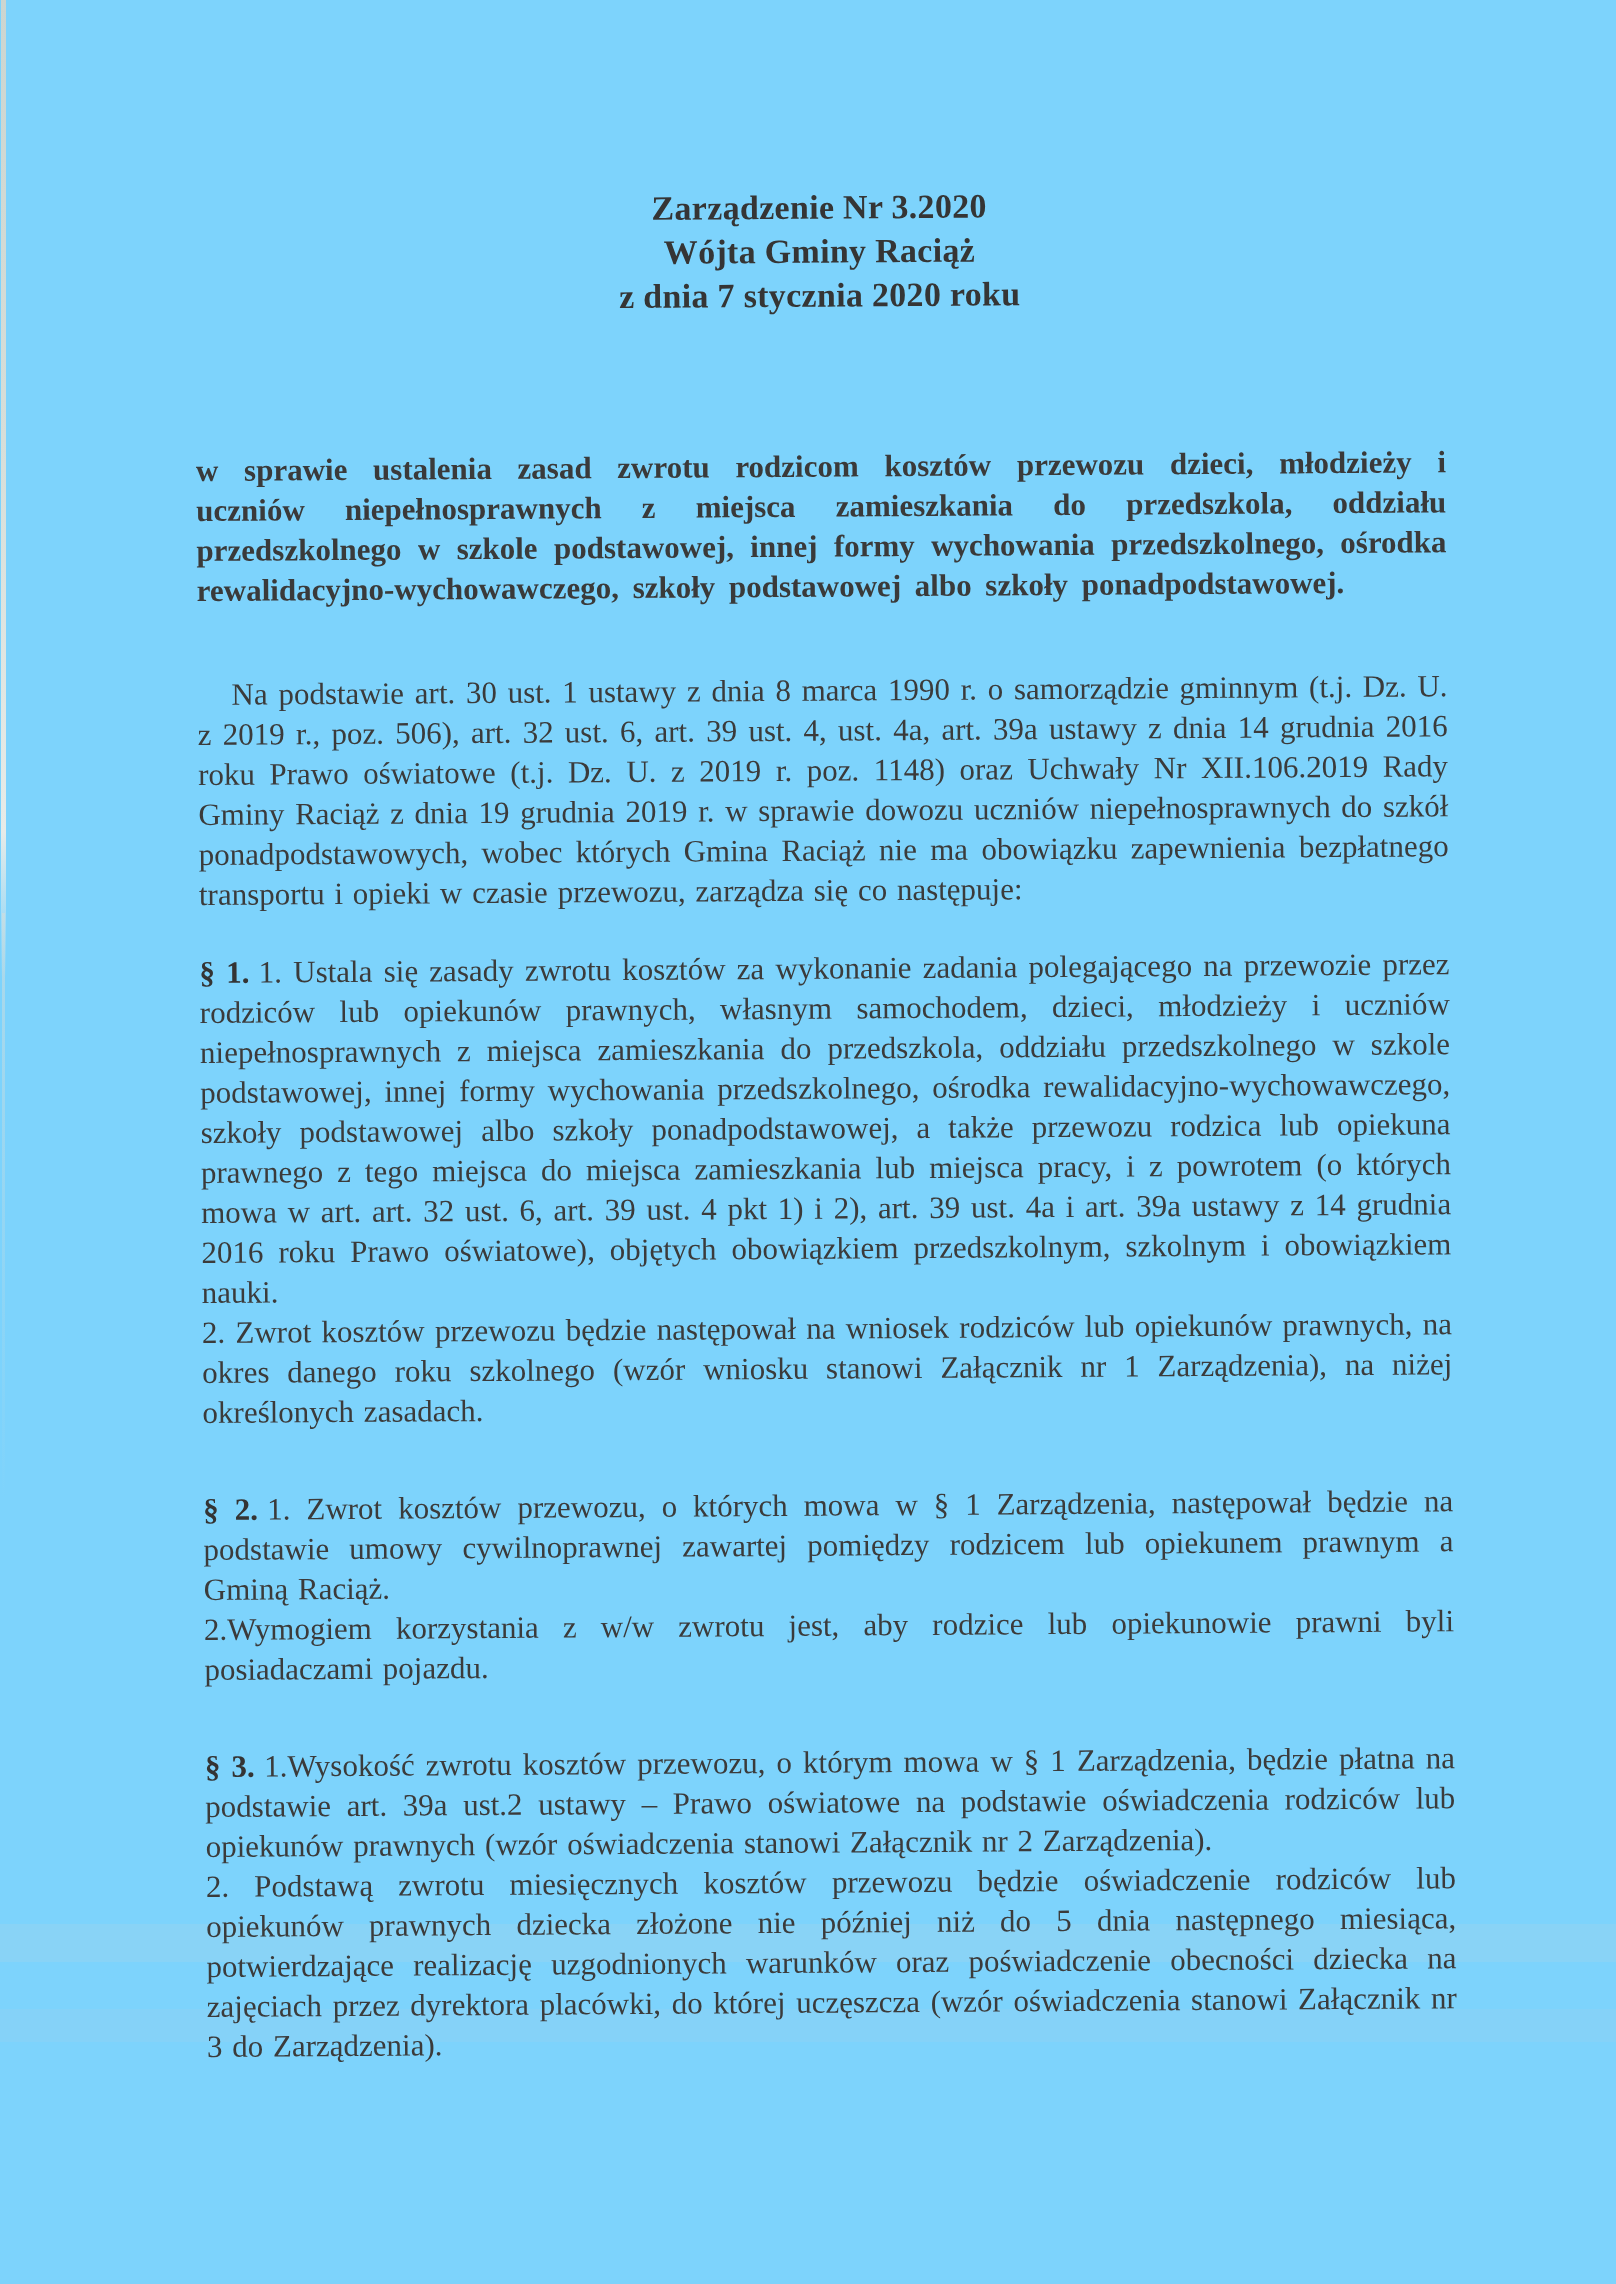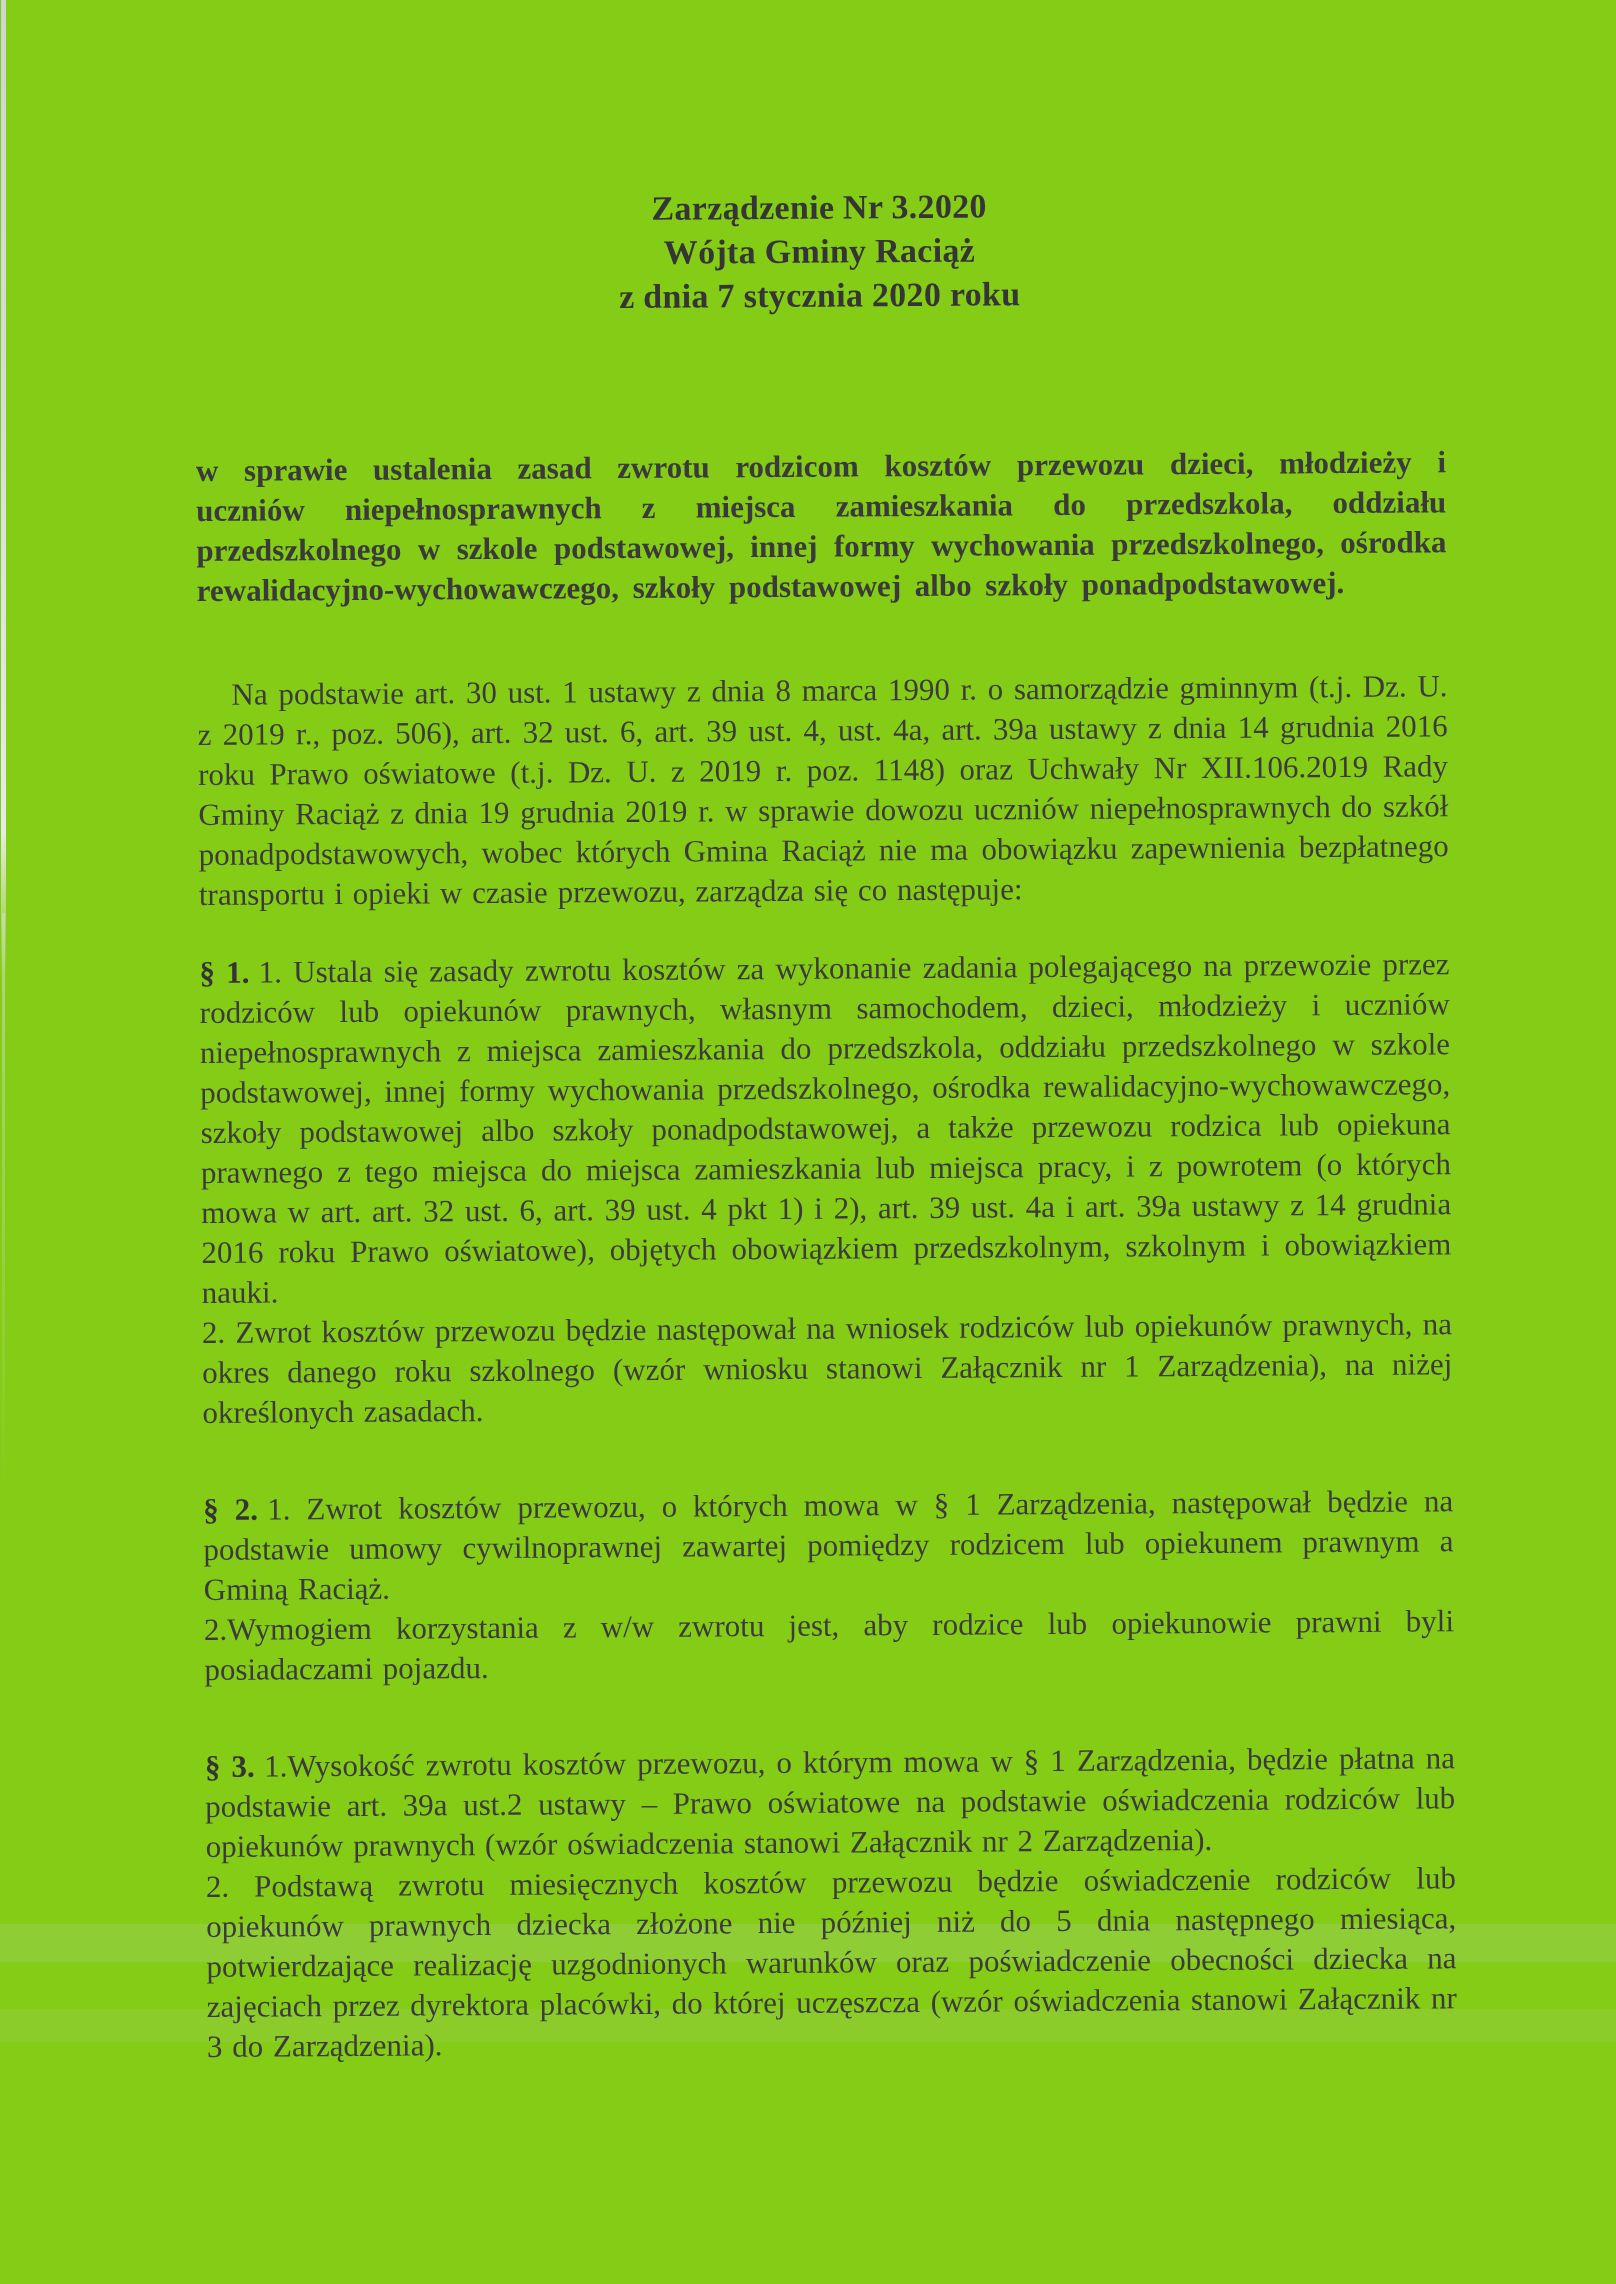--- a/index.html
+++ b/index.html
@@ -4,21 +4,21 @@
 <style>
   html, body {
     margin: 0;
     padding: 0;
     background: #ffffff;
   }
   .page {
     position: relative;
     width: 1617px;
     height: 2284px;
-    background: #84cc16;
+    background: #7dd3fc;
     overflow: hidden;
     font-family: "Liberation Serif", "DejaVu Serif", serif;
     color: #3b3b3b;
   }
   
   .scan-edge {
     position: absolute;
     left: 1.3px;
     top: 0;
     width: 4.6px;

